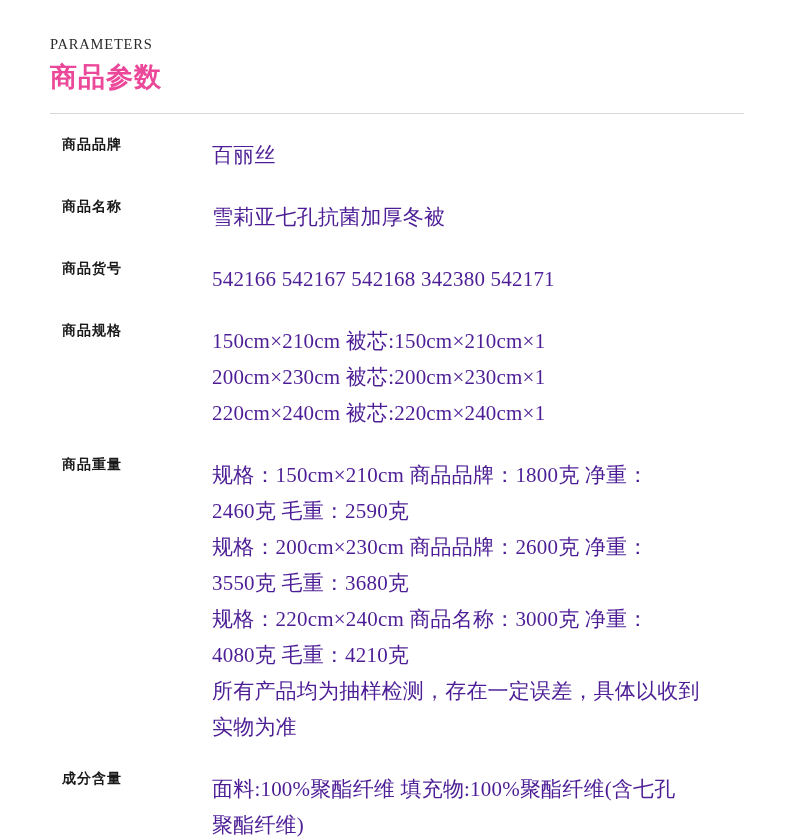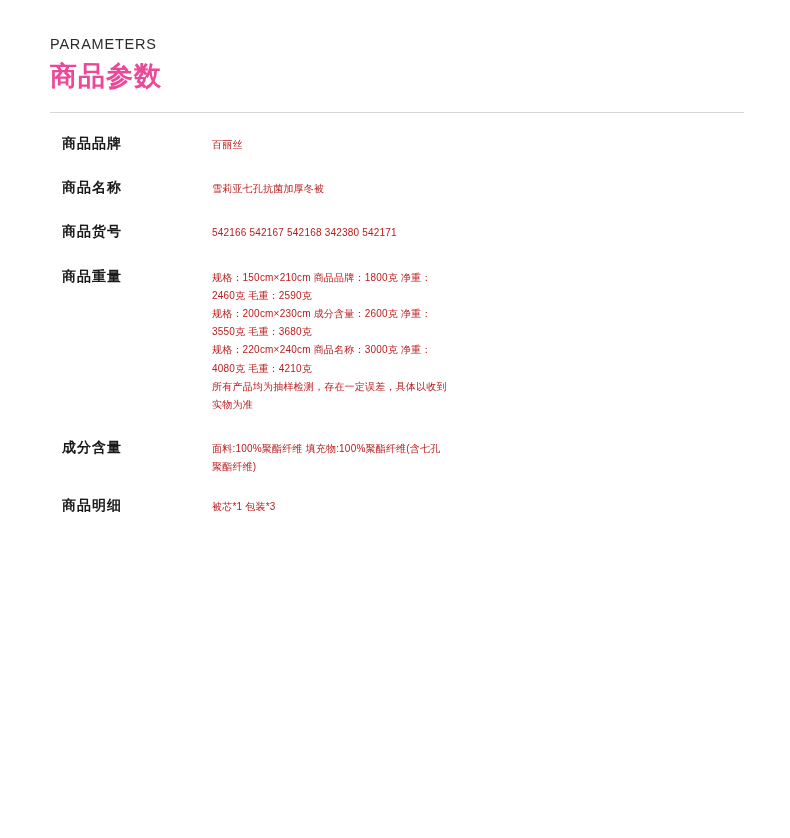--- a/index.html
+++ b/index.html
@@ -13,20 +13,21 @@
     font-family: "Liberation Sans", "DejaVu Sans", sans-serif;
     color: #111111;
     overflow: hidden;
   }
   .page {
     position: relative;
     width: 790px;
     height: 838px;
     box-sizing: border-box;
     padding: 30px 30px 0 50px;
+    font-family: Liberation Serif, serif;
   }
   .eyebrow {
     font-size: 14.5px;
     letter-spacing: 0.8px;
     color: #2b2b2b;
     font-weight: 400;
     margin: 6px 0 6px 0;
   }
   .title {
     font-size: 27px;
@@ -51,22 +52,22 @@
   .spec-label {
     width: 150px;
     font-size: 14px;
     font-weight: 700;
     color: #1a1a1a;
     padding: 0 0 26px 12px;
     white-space: nowrap;
     letter-spacing: 1px;
   }
   .spec-value {
-    font-size: 10px;
-    color: #b91c1c;
+    font-size: 21px;
+    color: #4c1d95;
     padding: 2px 0 26px 0;
     line-height: 1.62;
     letter-spacing: 0.2px;
   }
   .spec-value .line {
     display: block;
   }
   .spec-value .line + .line {
     margin-top: 2px;
   }
@@ -105,27 +106,35 @@
         </td>
       </tr>
 
       <tr>
         <td class="spec-label">商品货号</td>
         <td class="spec-value">
           <span class="line">542166  542167  542168  342380  542171</span>
         </td>
       </tr>
 
+      <tr>
+        <td class="spec-label">商品规格</td>
+        <td class="spec-value">
+          <span class="line">150cm×210cm 被芯:150cm×210cm×1</span>
+          <span class="line">200cm×230cm 被芯:200cm×230cm×1</span>
+          <span class="line">220cm×240cm 被芯:220cm×240cm×1</span>
+        </td>
+      </tr>
 
       <tr>
         <td class="spec-label">商品重量</td>
         <td class="spec-value">
           <span class="line">规格：150cm×210cm 商品品牌：1800克  净重：</span>
           <span class="line">2460克  毛重：2590克</span>
-          <span class="line">规格：200cm×230cm 成分含量：2600克  净重：</span>
+          <span class="line">规格：200cm×230cm 商品品牌：2600克  净重：</span>
           <span class="line">3550克  毛重：3680克</span>
           <span class="line">规格：220cm×240cm 商品名称：3000克  净重：</span>
           <span class="line">4080克  毛重：4210克</span>
           <span class="line">所有产品均为抽样检测，存在一定误差，具体以收到</span>
           <span class="line">实物为准</span>
         </td>
       </tr>
 
       <tr class="row-tight">
         <td class="spec-label">成分含量</td>

